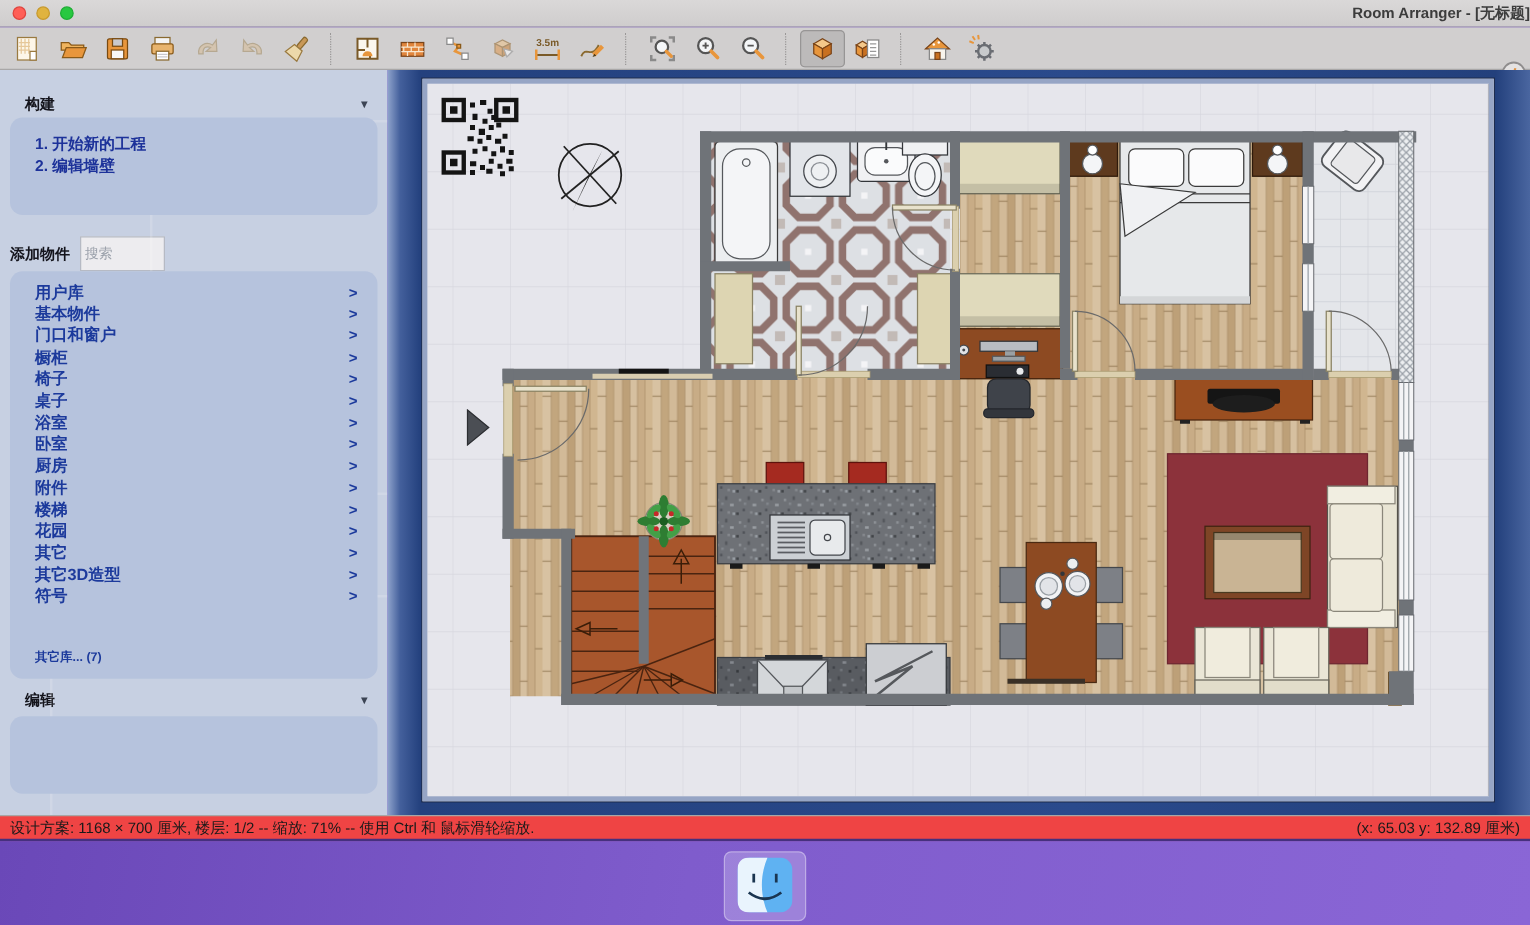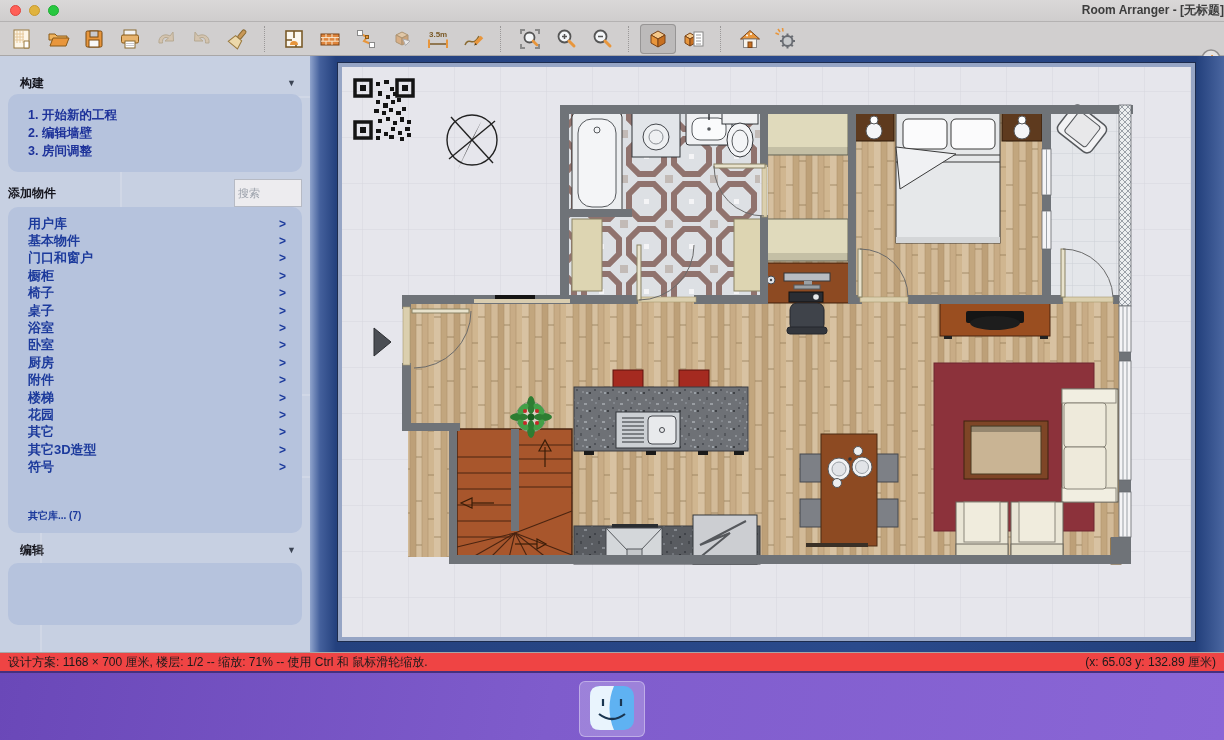--- a/index.html
+++ b/index.html
@@ -26,21 +26,21 @@
   .floor-row{display:flex;align-items:center;height:30px;}
   .s-label{font-size:12px;font-weight:bold;color:#14141c;margin-right:8px;white-space:nowrap;}
   .floor-strip{flex:1;background:#d3dbeb;border-radius:6px;height:28px;display:flex;align-items:center;padding-left:18px;}
   .ftab{min-width:17px;height:18px;display:flex;align-items:center;justify-content:center;font-size:12.5px;font-weight:bold;color:#17306e;margin-right:8px;border-radius:2px;}
   .ftab.active{background:#76a3d9;}
   .sec-hdr{display:flex;align-items:center;justify-content:space-between;height:22px;margin-top:6px;margin-left:12px;}
   .sec-tri{font-size:9px;color:#3c4454;margin-right:6px;}
   .panel{background:#b6c3dd;border-radius:10px;padding:8px 6px 8px 20px;position:relative;}
   .build-panel{height:78px;padding-top:12px;}
   .step-link{font-size:12.5px;font-weight:bold;color:#1d329a;line-height:18px;cursor:pointer;}
-  .addobj-row{display:flex;align-items:center;justify-content:space-between;height:24px;margin-top:9px;}
+  .addobj-row{display:flex;align-items:center;height:24px;margin-top:19px;}
   .search-box{width:68px;height:28px;background:#edecef;border:1px solid #b6bac4;font-size:11px;color:#555;padding:0 3px;}
   .search-box::placeholder{color:#9aa0aa;}
   .cat-panel{height:326px;margin-top:2px;display:flex;flex-direction:column;padding-top:8px;}
   .cat-row{display:flex;align-items:center;justify-content:space-between;height:17.4px;cursor:pointer;}
   .cat-label{font-size:13px;font-weight:bold;color:#1c3a9c;}
   .cat-chev{font-size:12px;font-weight:bold;color:#1c3a9c;margin-right:10px;}
   .more-libs{margin-top:auto;font-size:10px;font-weight:bold;color:#1c3a9c;padding-bottom:2px;cursor:pointer;}
   .edit-panel{height:62px;margin-top:2px;}
   
   .canvas{position:relative;flex:1;height:596px;background:linear-gradient(90deg,#8fa3cc 0px,#44609c 10px,#24417e 26px,#2a4a8c 60%,#23407c 97%,#4a66a0 100%);}
@@ -245,21 +245,20 @@
       <div class="ghost" style="left:40px;top:420px;width:300px;height:220px;"></div>
 
 
       <div class="sec-hdr">
         <span class="s-label">构建</span>
         <span class="sec-tri">▼</span>
       </div>
       <div class="panel build-panel">
         <div class="step-link">1. 开始新的工程</div>
         <div class="step-link">2. 编辑墙壁</div>
-        <div class="step-link">3. 房间调整</div>
       </div>
 
       <div class="addobj-row">
         <span class="s-label">添加物件</span>
         <input class="search-box" placeholder="搜索" style="">
       </div>
       <div class="panel cat-panel">
         <div class="cat-row">
             <span class="cat-label">用户库</span>
             <span class="cat-chev">&gt;</span>

